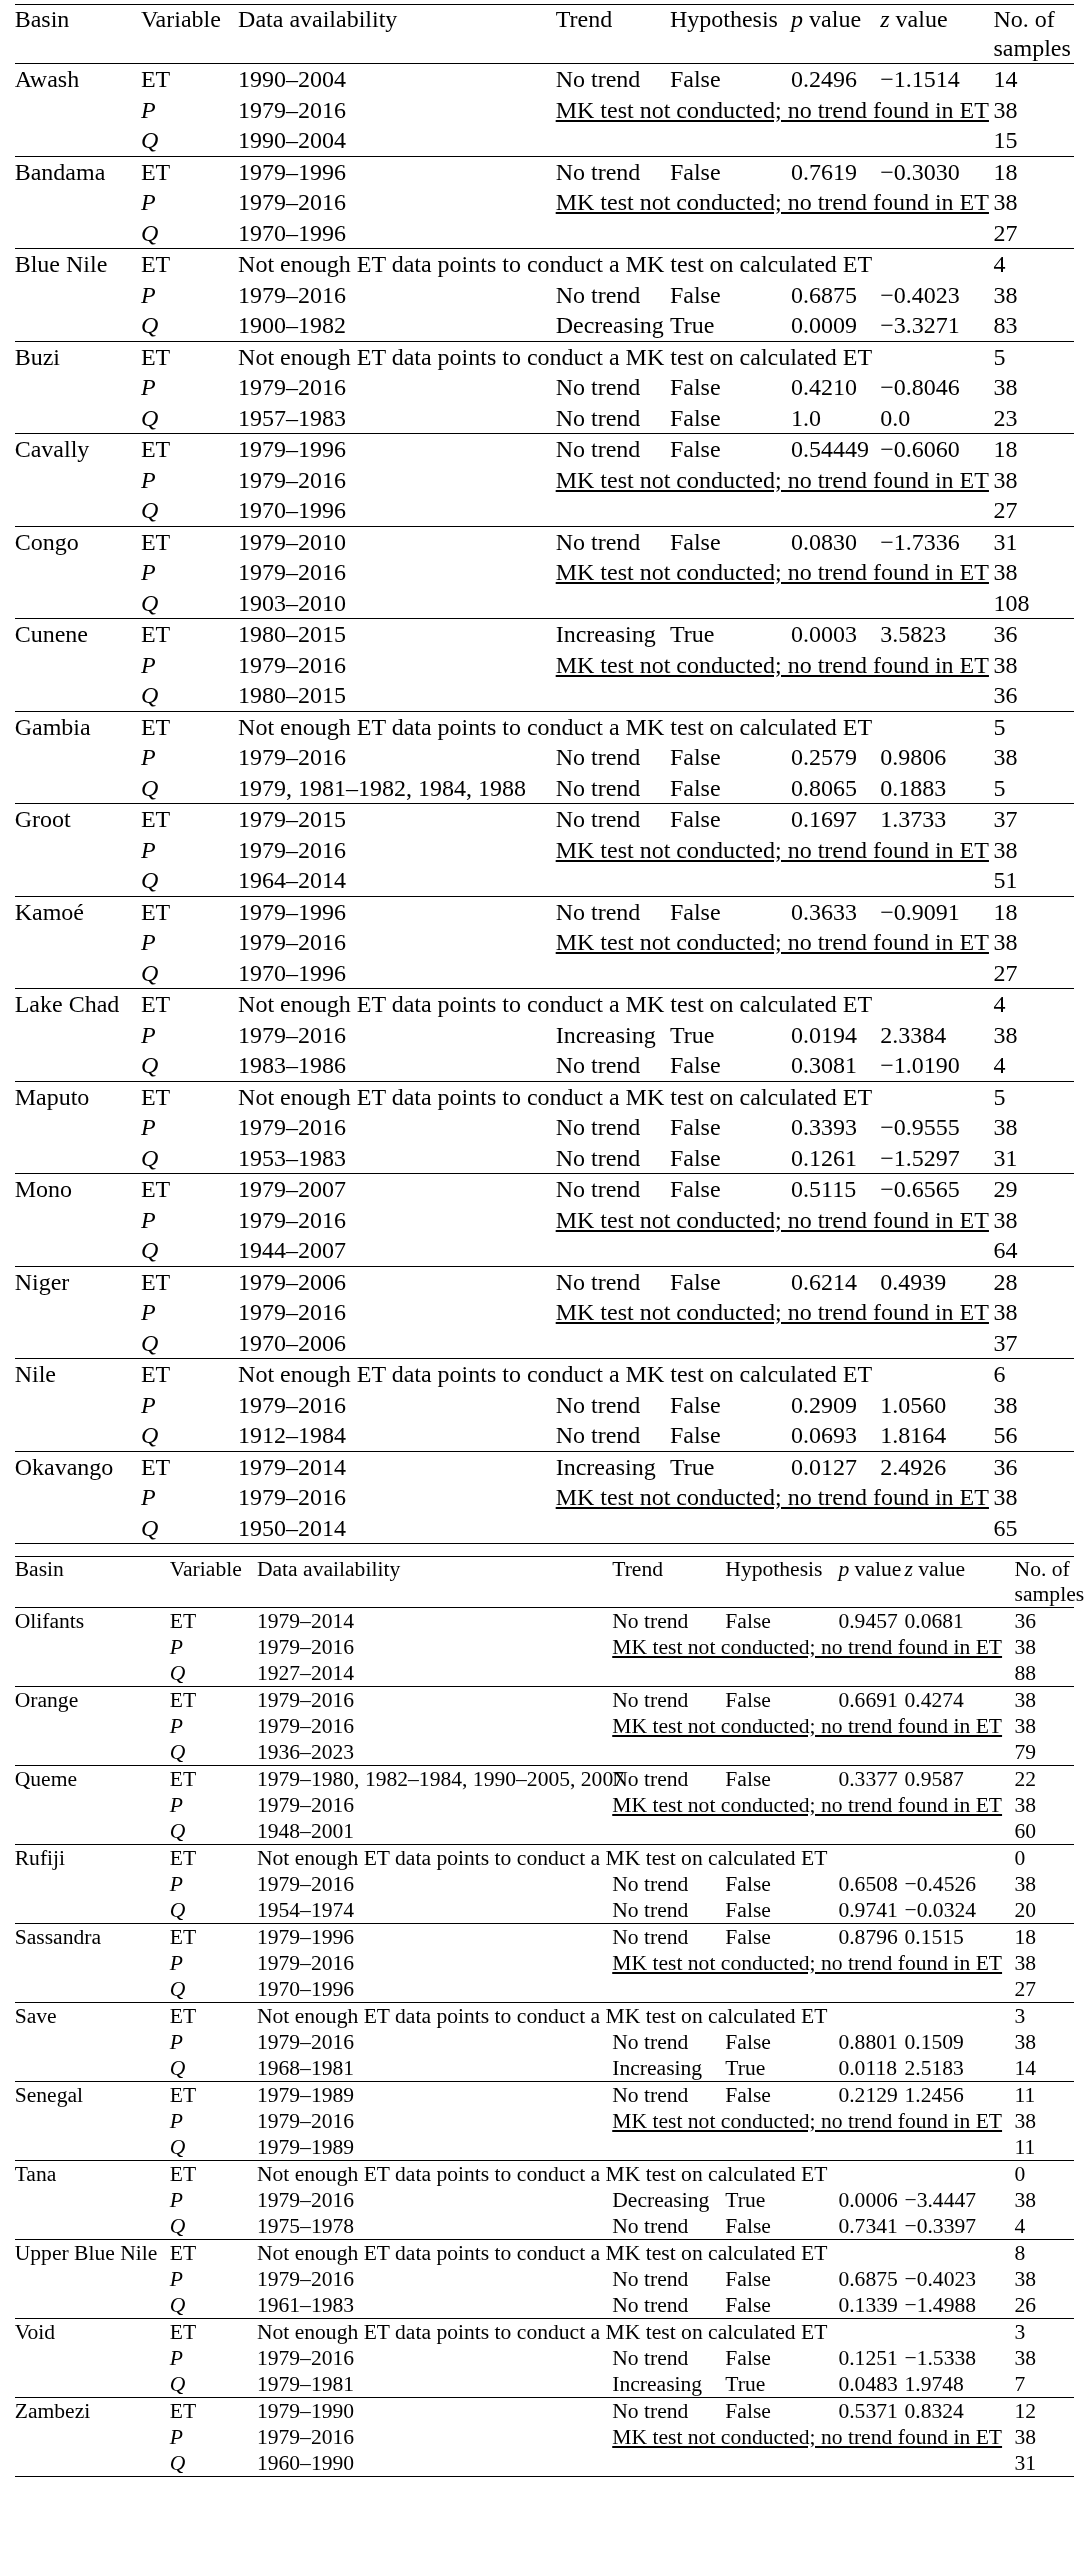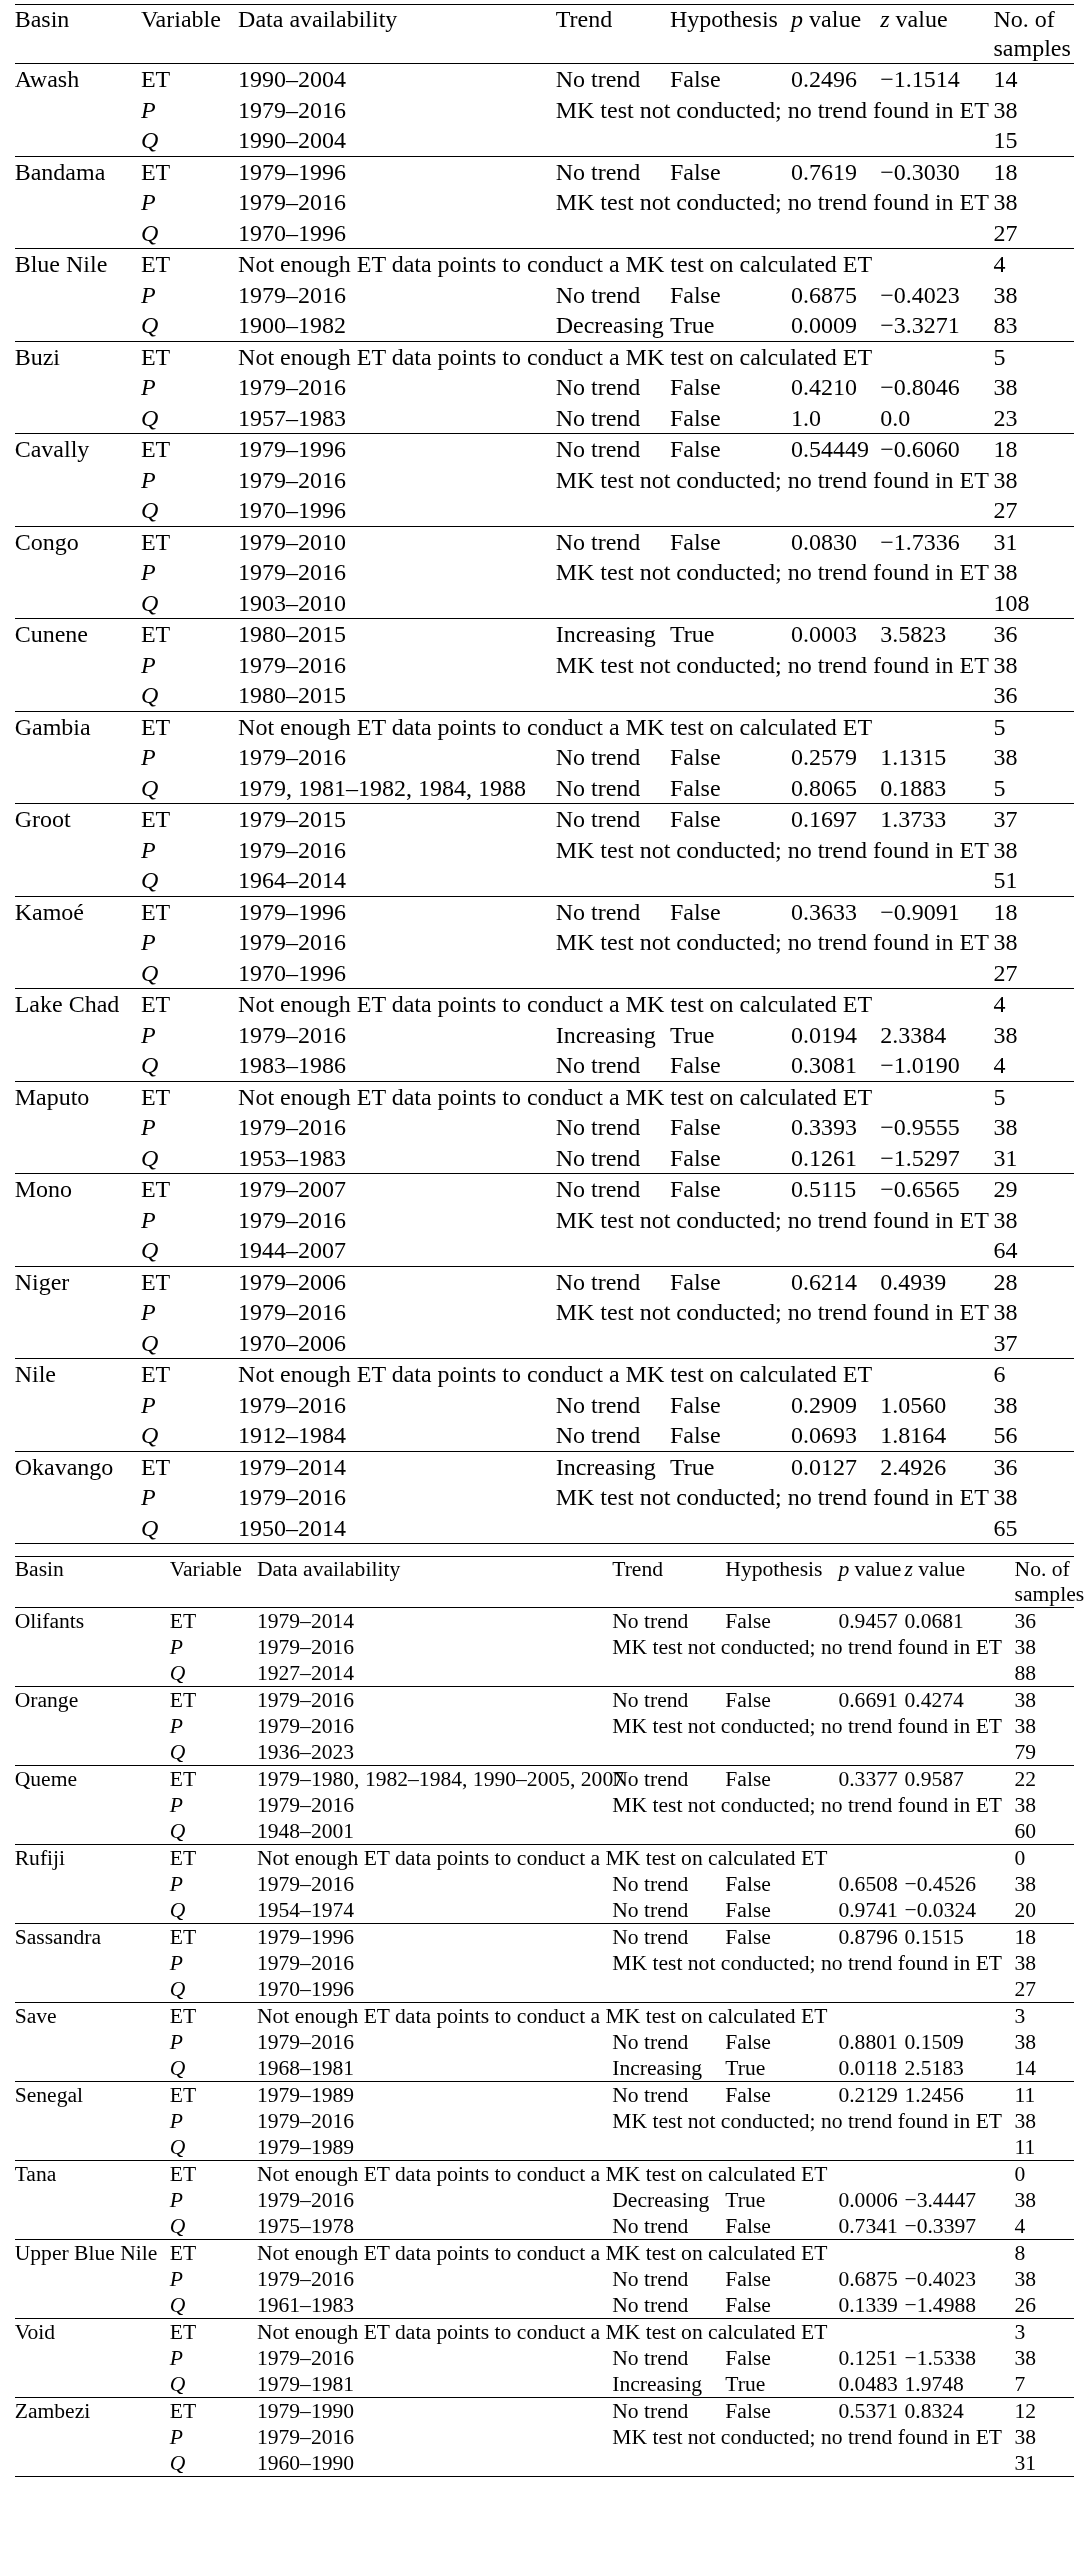--- a/index.html
+++ b/index.html
@@ -12,21 +12,21 @@
   
   .t1{font-size:24px;}
   .t1 td{line-height:30.5px;}
   .t1 th{line-height:29px;padding-top:7.4px;padding-bottom:6.3px;}
   
   .t2{font-size:21.6px;margin-top:11.6px;}
   .t2 td{line-height:26px;}
   .t2 th{line-height:25px;padding-top:6.3px;padding-bottom:5.3px;}
   .num{text-align:right;}
   .ital{font-style:italic;}
-  td.c-mk{vertical-align:middle;}
+  td.c-mk{vertical-align:middle;text-decoration:underline;}
   
   .t1 col.co-basin{width:126px;} .t1 col.co-var{width:97px;} .t1 col.co-data{width:317px;}
   .t1 col.co-trend{width:114px;} .t1 col.co-hyp{width:121px;} .t1 col.co-p{width:89px;}
   .t1 col.co-z{width:113px;} .t1 col.co-n{width:80px;}
   
   .t2 col.co-basin{width:155px;} .t2 col.co-var{width:87px;} .t2 col.co-data{width:355px;}
   .t2 col.co-trend{width:113px;} .t2 col.co-hyp{width:113px;} .t2 col.co-p{width:66px;}
   .t2 col.co-z{width:110px;} .t2 col.co-n{width:59px;}
 </style>
 </head>
@@ -248,21 +248,21 @@
           <td class="c-note" colspan="5">Not enough ET data points to conduct a MK test on calculated ET</td>
           <td class="c-n num">5</td>
         </tr>
         <tr>
           <td class="c-basin"></td>
           <td class="c-var ital">P</td>
           <td class="c-data">1979–2016</td>
           <td class="c-trend">No trend</td>
           <td class="c-hyp">False</td>
           <td class="c-p num">0.2579</td>
-          <td class="c-z num">1.1315</td>
+          <td class="c-z num">0.9806</td>
           <td class="c-n num">38</td>
         </tr>
         <tr>
           <td class="c-basin"></td>
           <td class="c-var ital">Q</td>
           <td class="c-data">1979, 1981–1982, 1984, 1988</td>
           <td class="c-trend">No trend</td>
           <td class="c-hyp">False</td>
           <td class="c-p num">0.8065</td>
           <td class="c-z num">0.1883</td>

